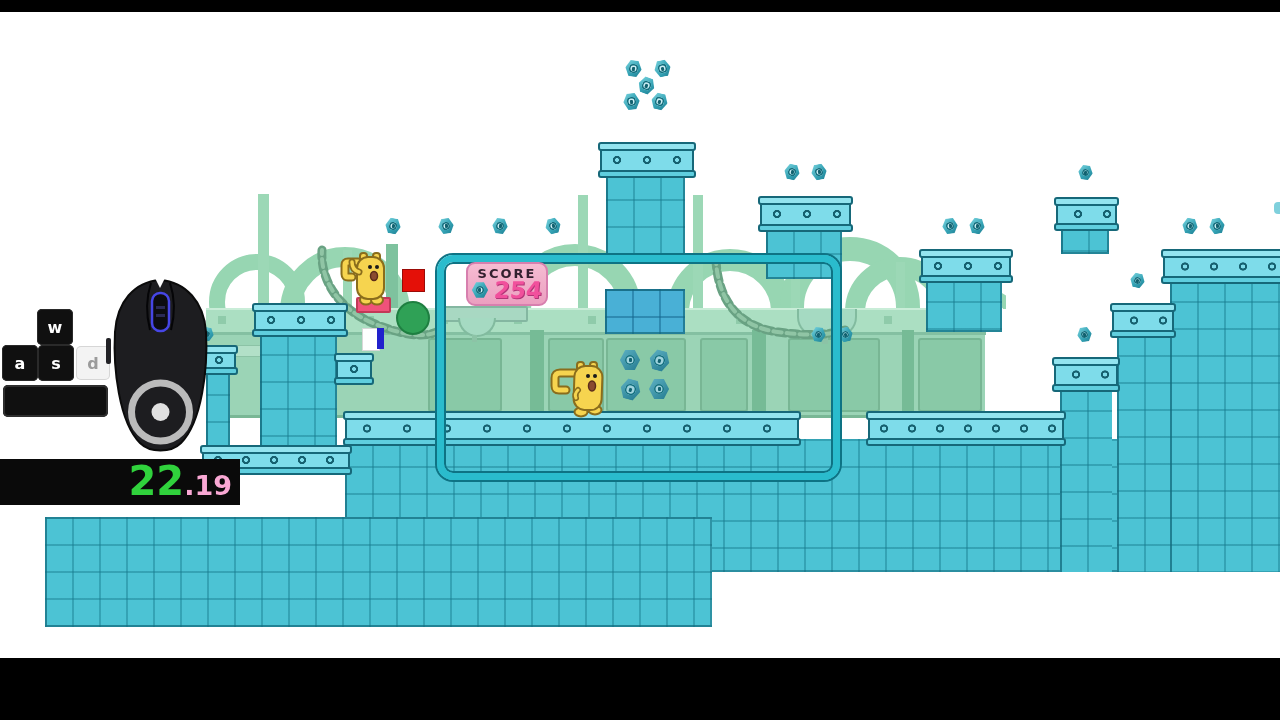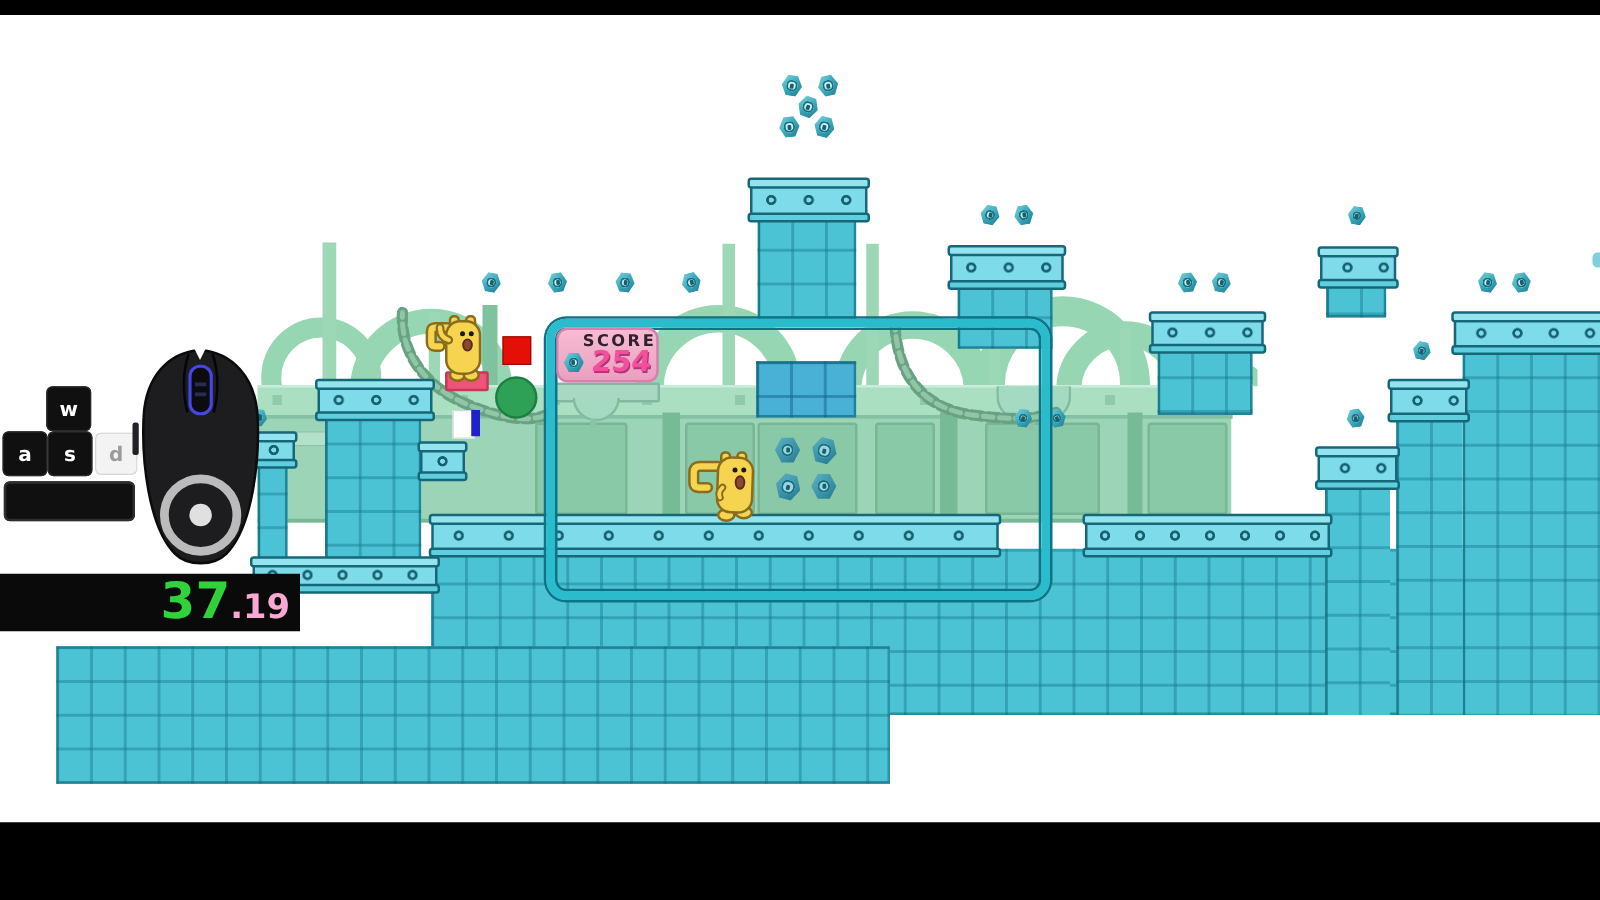--- a/index.html
+++ b/index.html
@@ -69,21 +69,21 @@
     box-shadow:inset 0 0 0 1.5px #14707f;}
   .bolt .hole::after{content:"";position:absolute;left:50%;top:50%;width:3px;height:4px;
     margin:-2px 0 0 -1.5px;background:#11616f;border-radius:1px;}
   .bolt-dark .hex{background:linear-gradient(135deg,#5fb2c4,#20788e);}
   .bolt-dark .hole{background:#9fd4de;}
 
   
   .viewport-box{z-index:60;border:7px solid #2abccd;border-radius:16px;
     box-shadow:0 0 0 2px #0e7384, inset 0 0 0 2px #0e7384;}
   .score-panel{z-index:70;background:linear-gradient(#f6bcd2,#eb9fc0);
-    border:2px solid #d77fae;border-radius:9px;text-align:right;}
+    border:2px solid #d77fae;border-radius:9px;text-align:center;margin-left:21px;}
   .score-label{font-size:13px;font-weight:bold;letter-spacing:2px;color:#33202f;margin-top:2px;}
   .score-row{display:flex;align-items:center;justify-content:center;gap:6px;margin-top:0px;}
   .score-bolt{position:relative;width:17px;height:16px;display:inline-block;}
   .score-value{font-size:23px;font-weight:bold;color:#f1509c;transform:skewX(-5deg);
     text-shadow:1px 1px 0 #b23577;line-height:18px;}
 
   
   .bar{position:absolute;left:0;width:1280px;background:#000;z-index:100;}
   .timer{position:absolute;left:0;top:459px;width:240px;height:46px;background:#0a0a0a;z-index:100;
     display:flex;align-items:baseline;justify-content:flex-end;padding-right:8px;box-sizing:border-box;}
@@ -328,21 +328,21 @@
         </span>
       <span class="score-value">254</span>
     </div>
   </div>
 </div>
 
 <div class="bar" style="top:0;height:12px;"></div>
 <div class="bar" style="top:658px;height:62px;"></div>
 
 <div class="timer">
-  <span class="t-main">37</span>
+  <span class="t-main">22</span>
   <span class="t-frac">.19</span>
 </div>
 
 <div class="key" style="left:37px;top:309px;width:36px;height:36px;">
   <span>w</span>
   </div>
 <div class="key" style="left:2px;top:345px;width:36px;height:36px;">
   <span>a</span>
   </div>
 <div class="key" style="left:38px;top:345px;width:36px;height:36px;">

